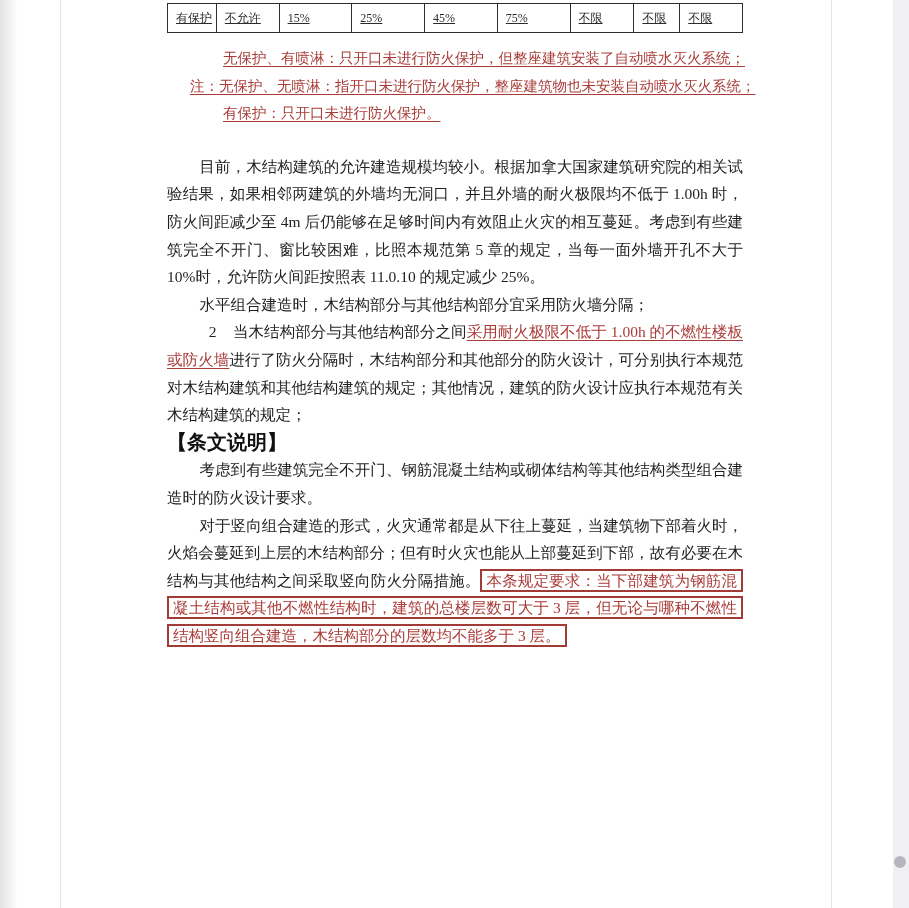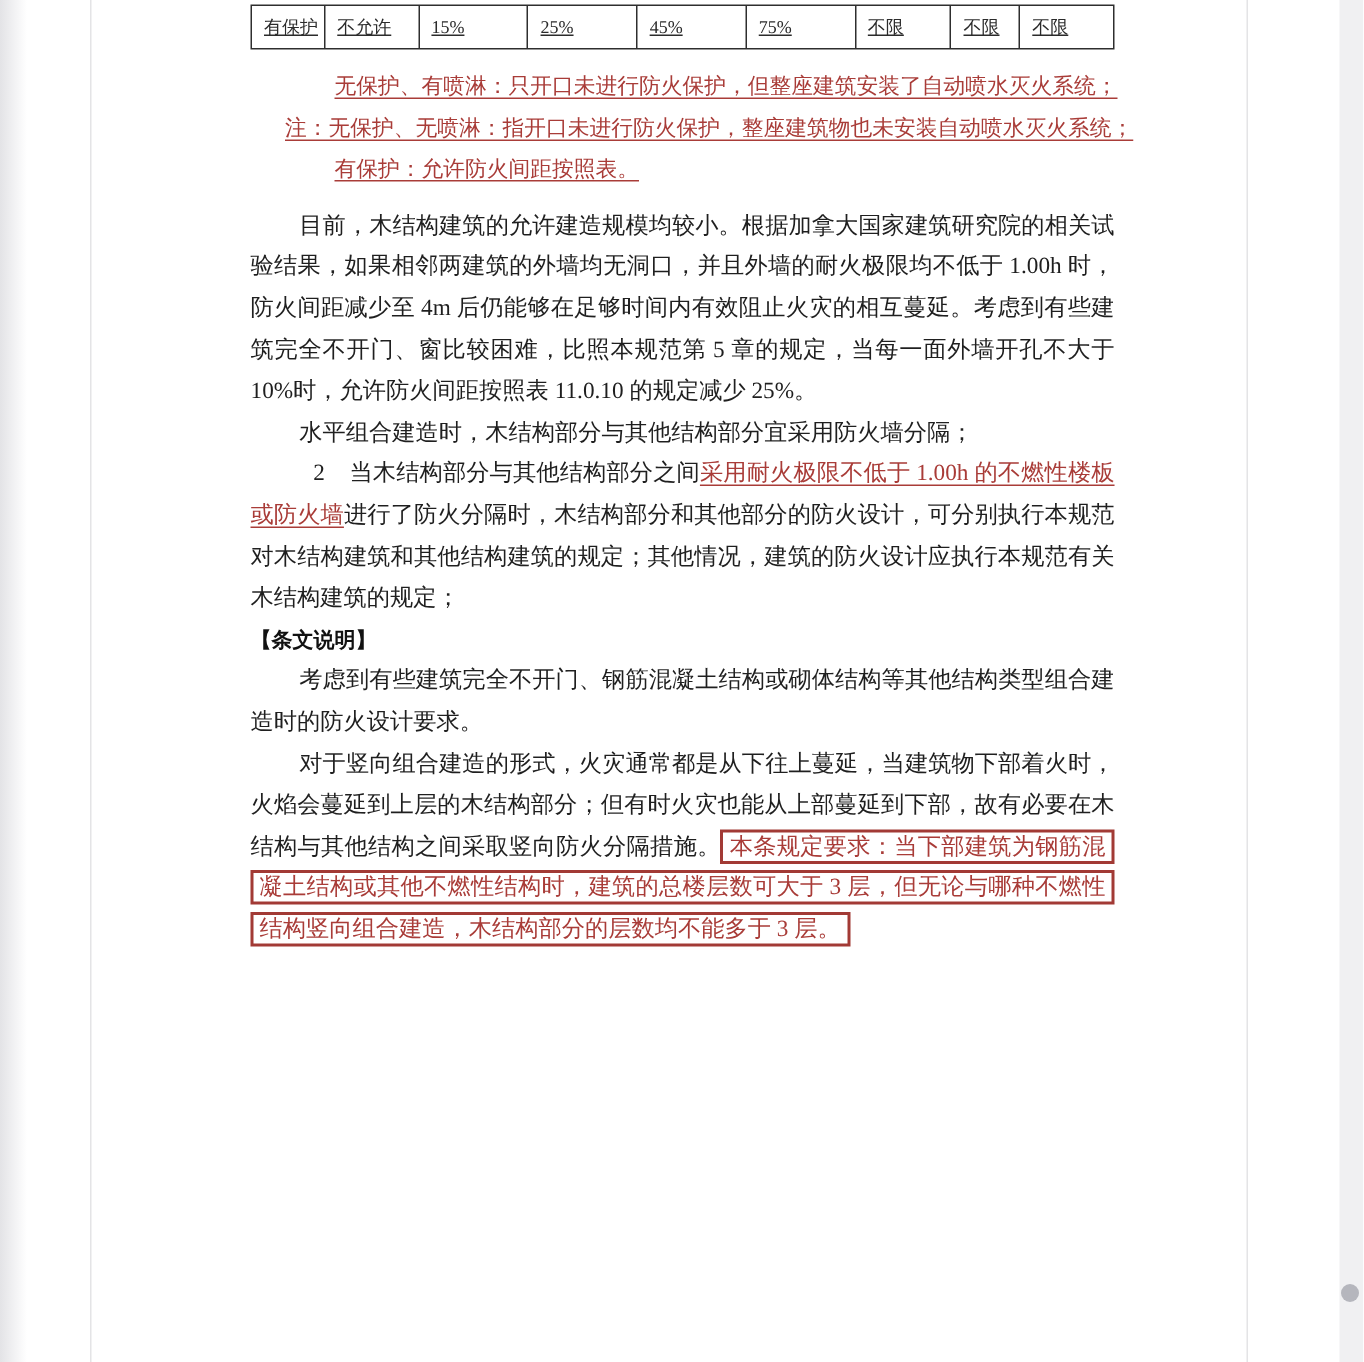--- a/index.html
+++ b/index.html
@@ -60,21 +60,21 @@
   .note-line .u {
     text-decoration:underline;
     text-underline-offset:3px;
     text-decoration-thickness:1px;
   }
   .note-indent-1 { padding-left:23px; }
   .note-indent-2 { padding-left:56px; }
 
   
   .body-text {
-    margin-top:9px;
+    margin-top:25px;
     font-size:15.5px;
     line-height:27.6px;
     text-align:justify;
     color:#1f1f1f;
   }
   .body-text p { text-indent:2.1em; }
   p.flush { text-indent:0; }
   p.item { text-indent:2.7em; }
   .clause-num { font-weight:bold; margin-right:0.85em; letter-spacing:0.5px; }
   .item-num { margin-right:1.05em; }
@@ -93,23 +93,23 @@
   }
   .red-box {
     color:#a93c38;
     border:2px solid #a23a35;
     padding:1px 4px;
     -webkit-box-decoration-break:clone;
     box-decoration-break:clone;
     line-height:25px;
   }
   .commentary-header {
-    font-family:Liberation Sans, sans-serif;
+    font-family:Liberation Serif, serif;
     font-weight:bold;
-    font-size:14px;
+    font-size:20px;
     color:#111;
     text-indent:0;
   }
 </style>
 </head>
 <body>
 
 <div class="app-frame">
 
   <div class="page-shadow-left"></div>
@@ -126,21 +126,21 @@
       <div class="cell" style="width:73px">45%</div>
       <div class="cell" style="width:73px">75%</div>
       <div class="cell" style="width:64px">不限</div>
       <div class="cell" style="width:46px">不限</div>
       <div class="cell" style="width:62px">不限</div>
     </div>
 
     <div class="notes-block">
       <div class="note-line note-indent-2"><span class="u">无保护、有喷淋：只开口未进行防火保护，但整座建筑安装了自动喷水灭火系统；</span></div>
       <div class="note-line note-indent-1"><span class="u">注：无保护、无喷淋：指开口未进行防火保护，整座建筑物也未安装自动喷水灭火系统；</span></div>
-      <div class="note-line note-indent-2"><span class="u">有保护：允许防火间距按照表。</span></div>
+      <div class="note-line note-indent-2"><span class="u">有保护：只开口未进行防火保护。</span></div>
     </div>
 
     <div class="body-text">
 
       <p>目前，木结构建筑的允许建造规模均较小。根据加拿大国家建筑研究院的相关试验结果，如果相邻两建筑的外墙均无洞口，并且外墙的耐火极限均不低于 1.00h 时，防火间距减少至 4m 后仍能够在足够时间内有效阻止火灾的相互蔓延。考虑到有些建筑完全不开门、窗比较困难，比照本规范第 5 章的规定，当每一面外墙开孔不大于 10%时，允许防火间距按照表 11.0.10 的规定减少 25%。</p>
 
 
 
       <p>水平组合建造时，木结构部分与其他结构部分宜采用防火墙分隔；</p>
 

